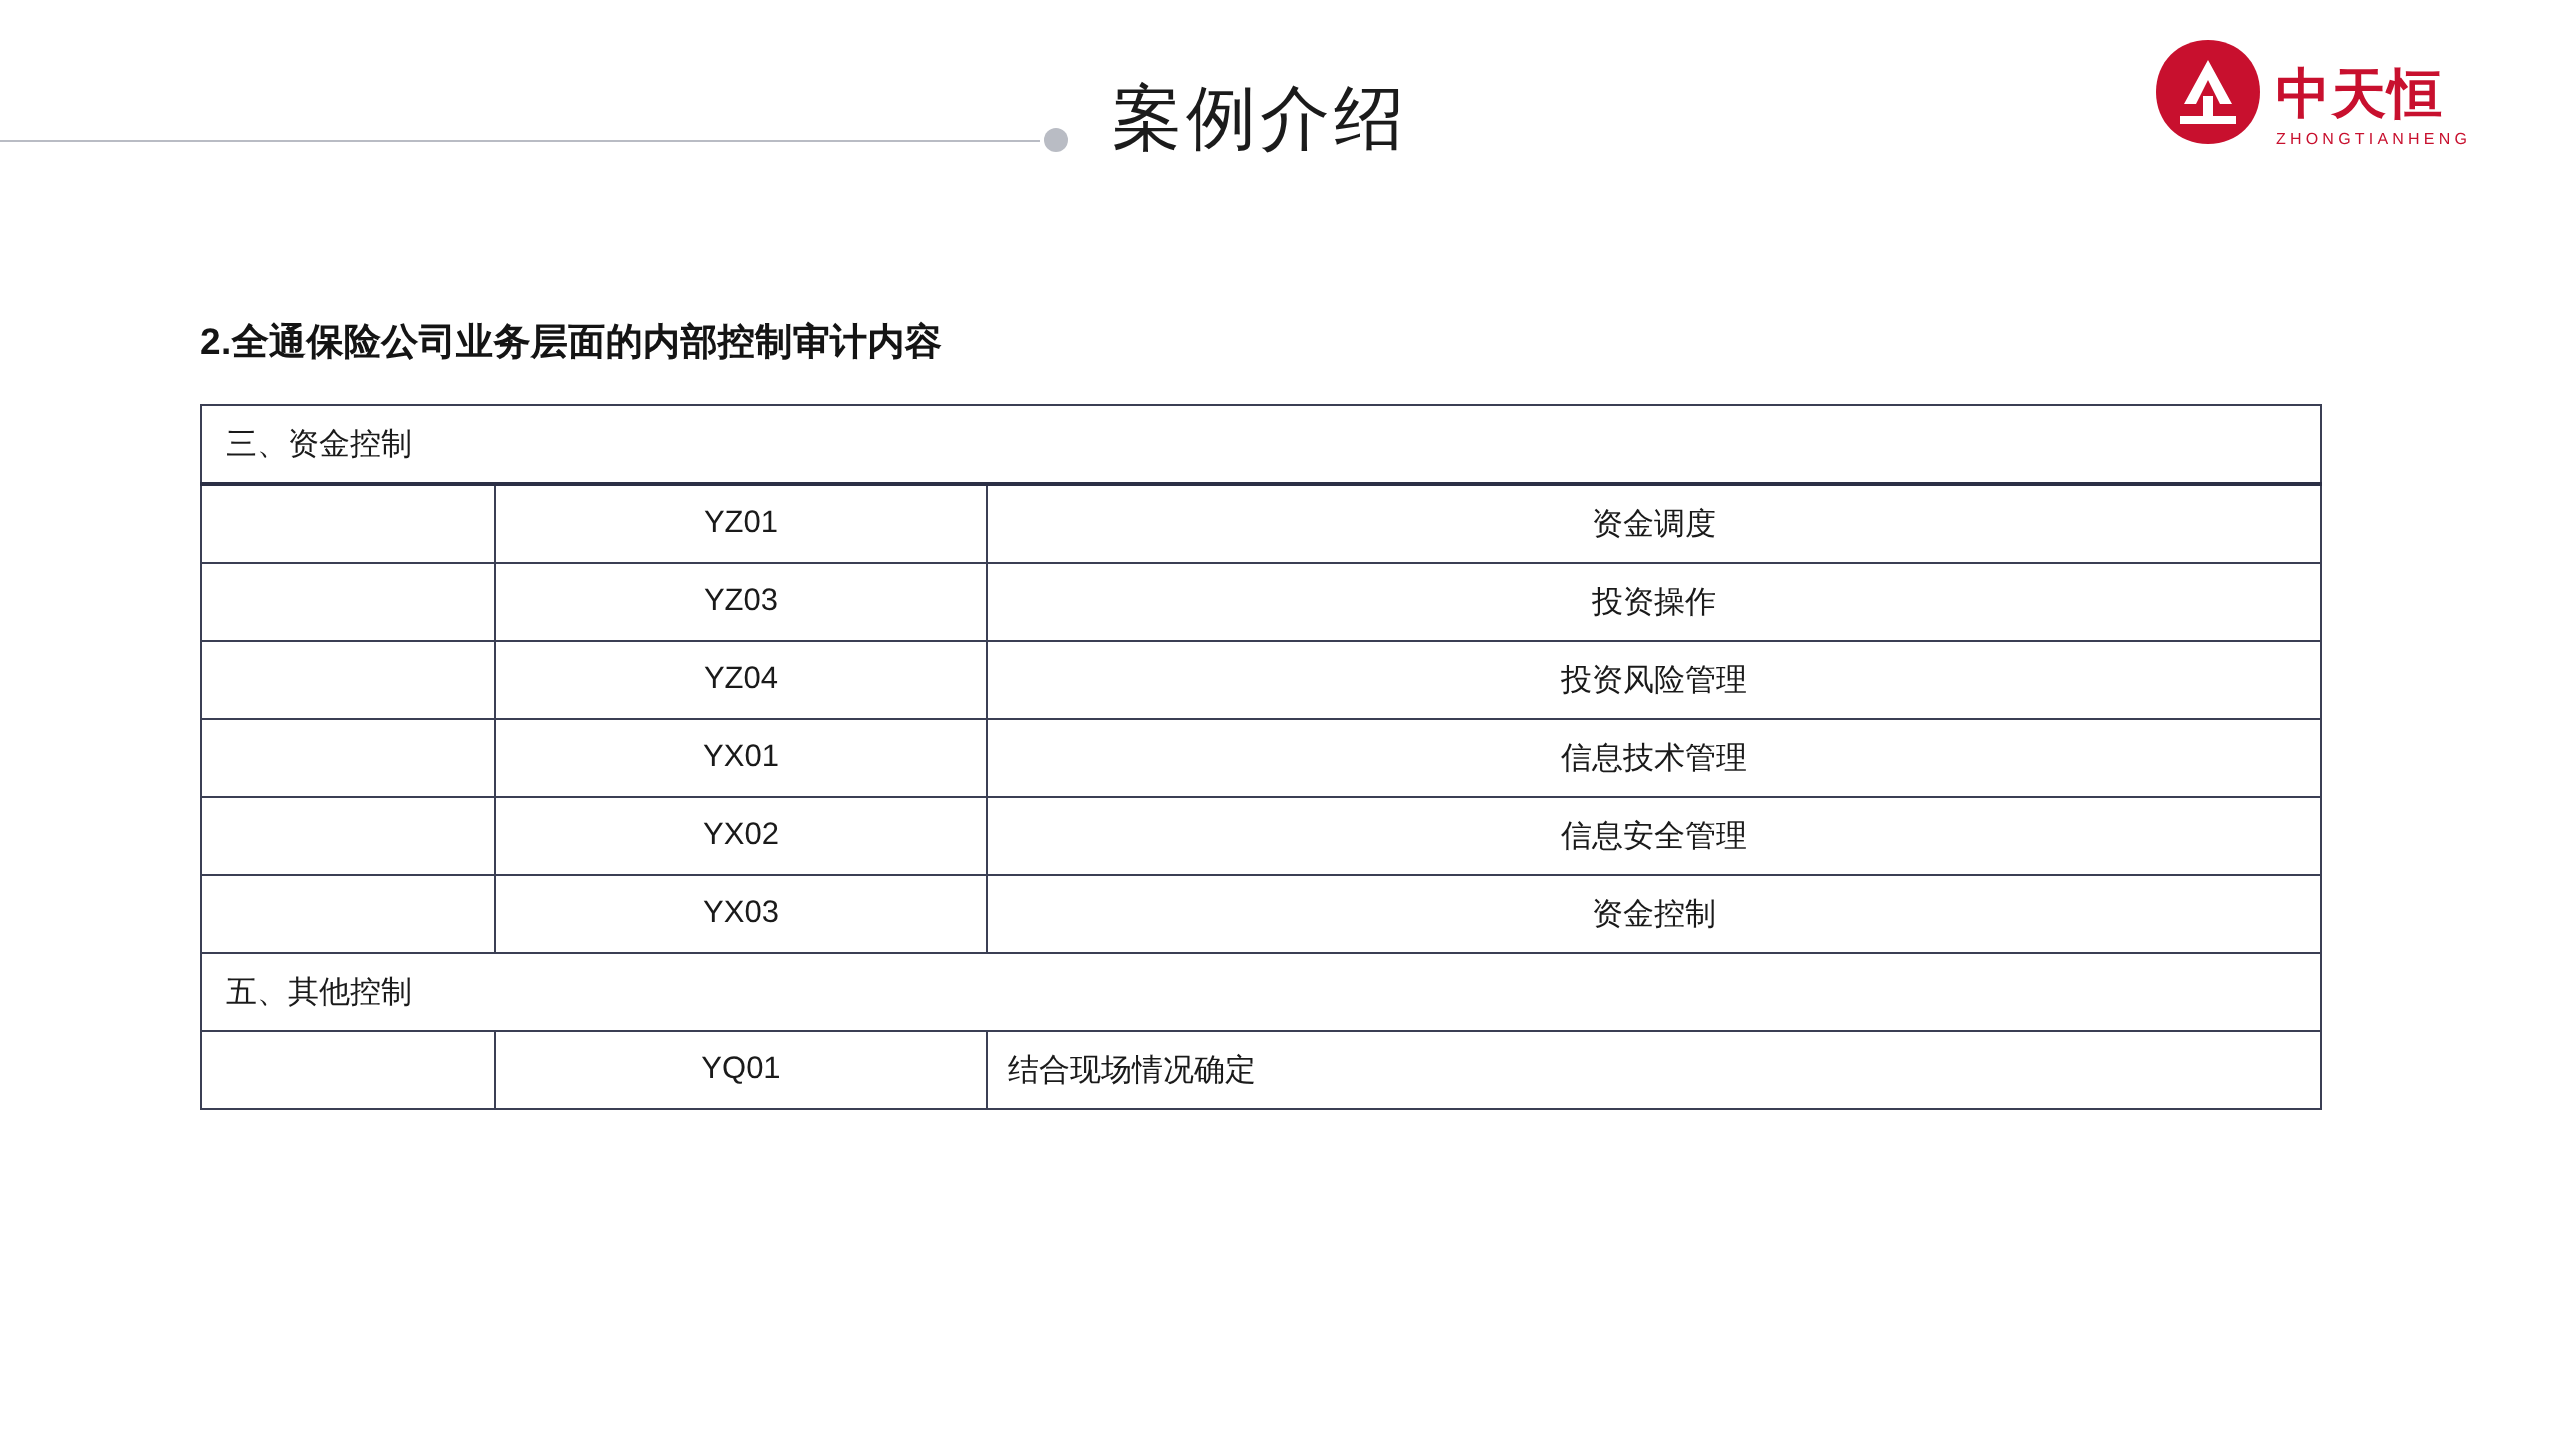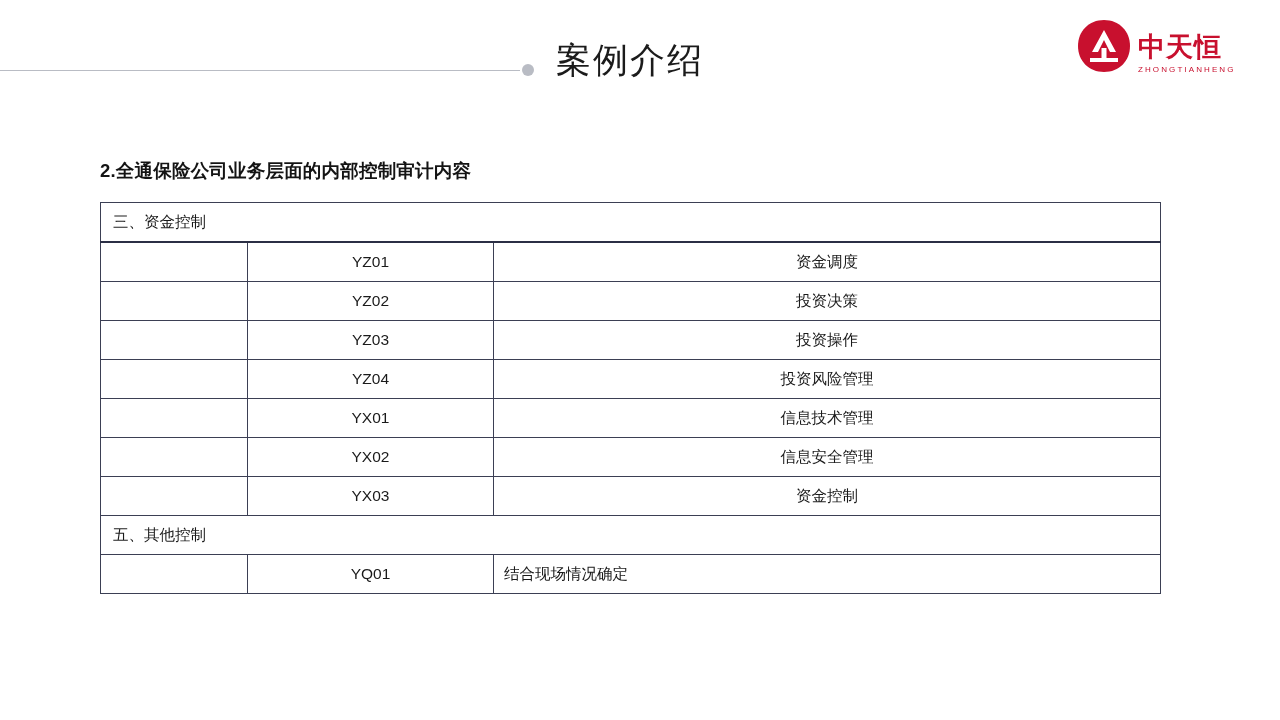--- a/index.html
+++ b/index.html
@@ -177,25 +177,20 @@
       <tr class="group-row thick">
         <td colspan="3">三、资金控制</td>
       </tr>
 
       <tr>
         <td class="blank"></td>
         <td class="center">YZ01</td>
         <td class="center">资金调度</td>
       </tr>
 
-      <tr>
-        <td class="blank"></td>
-        <td class="center">YZ02</td>
-        <td class="center">投资决策</td>
-      </tr>
 
       <tr>
         <td class="blank"></td>
         <td class="center">YZ03</td>
         <td class="center">投资操作</td>
       </tr>
 
       <tr>
         <td class="blank"></td>
         <td class="center">YZ04</td>

